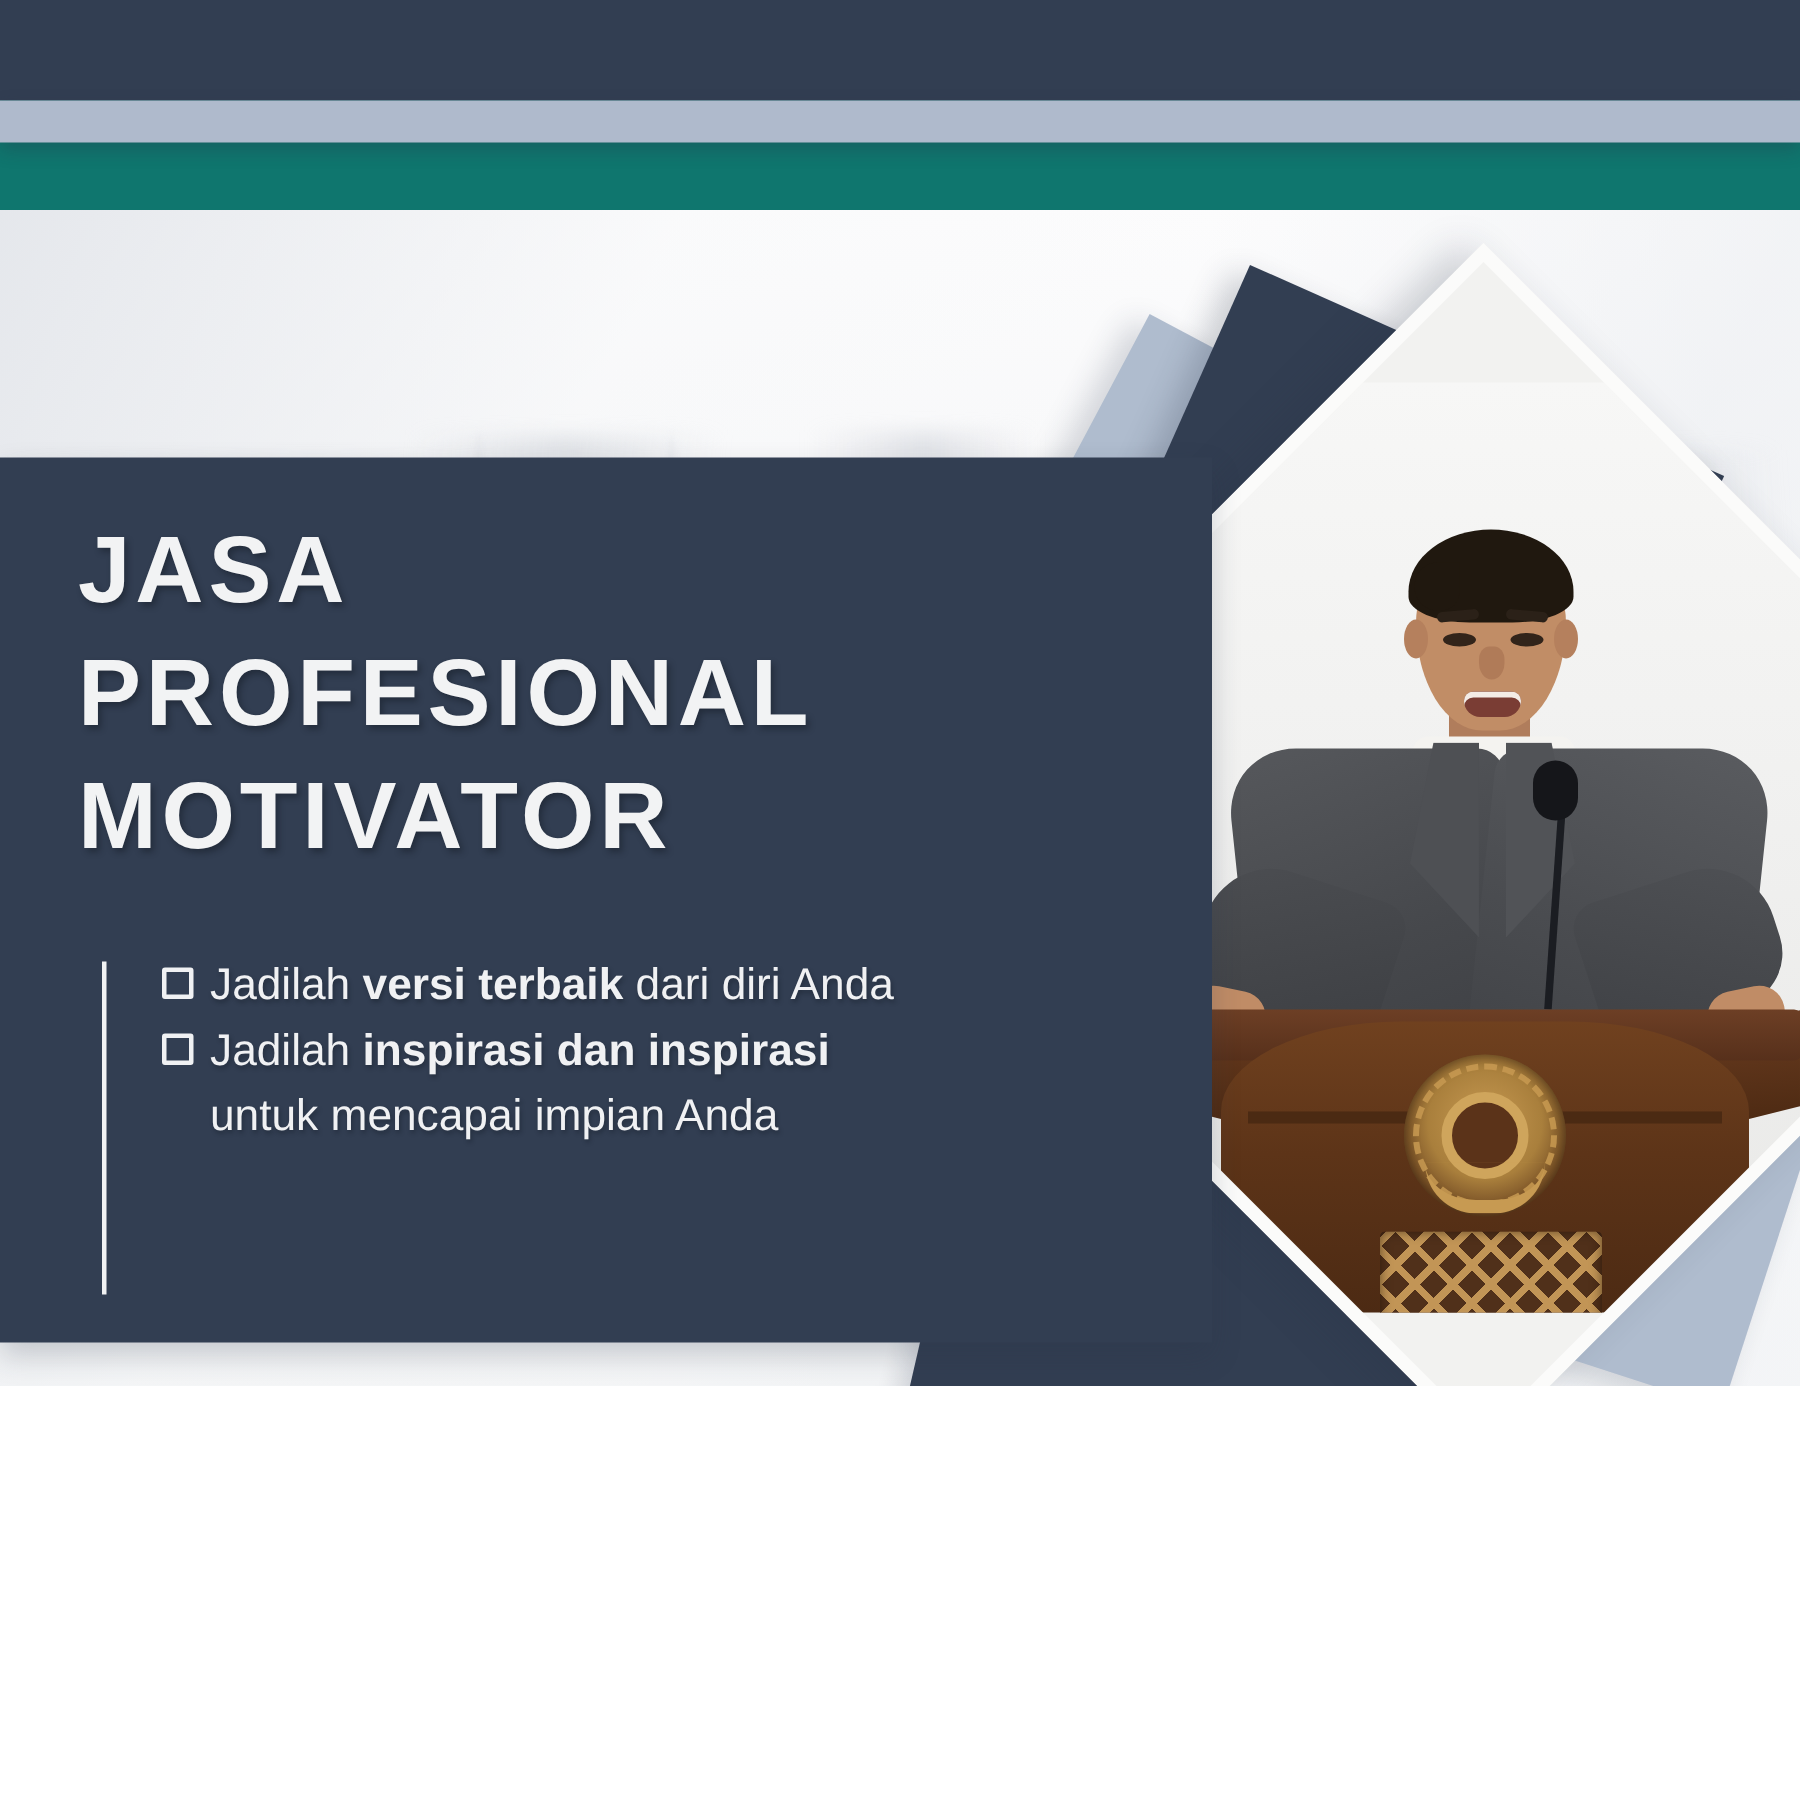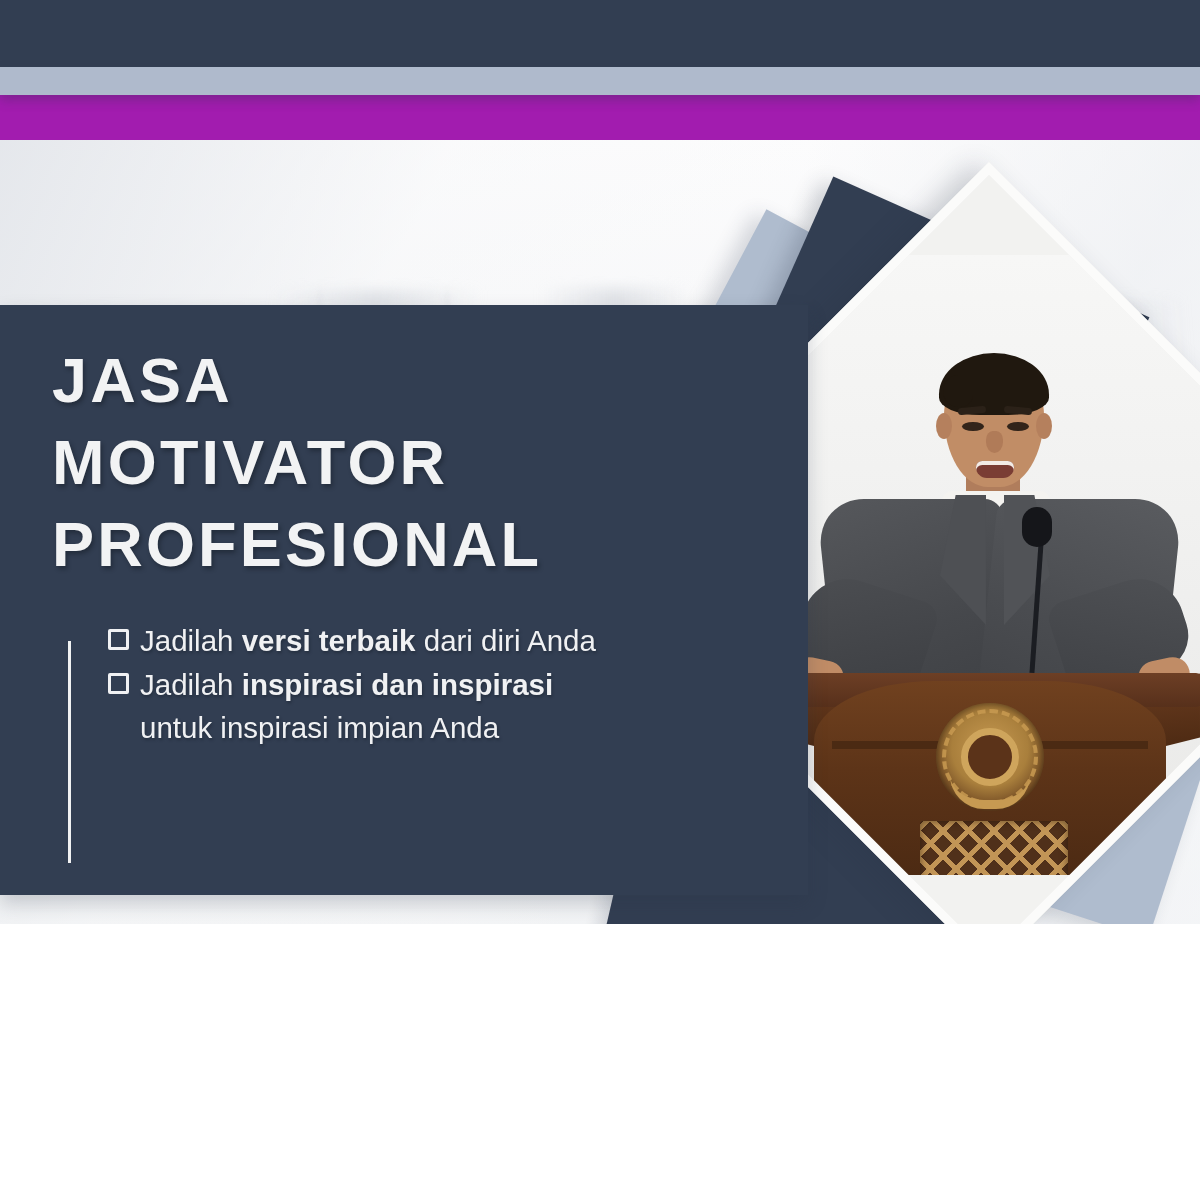--- a/index.html
+++ b/index.html
@@ -8,21 +8,21 @@
     font-family:"Liberation Sans", sans-serif;
     background:#ffffff;
     overflow:hidden;
     position:relative;
   }
 
   #poster {
     position:absolute; left:0; top:0;
     width:1200px; height:924px;
     overflow:hidden;
-    background:#a21caf;
+    background:#0f766e;
   }
 
   
   .top-navy-bar {
     position:absolute; left:0; top:0; width:1200px; height:67px;
     background:#323E52;
   }
   .top-blue-bar {
     position:absolute; left:0; top:67px; width:1200px; height:28px;
     background:#AFBACC;
@@ -267,21 +267,21 @@
     line-height:1.30;
     text-shadow:2px 3px 4px rgba(18,24,34,0.45);
   }
   .headline div { white-space:nowrap; }
 
   .bullet-rule {
     position:absolute; left:68px; top:641px; width:3px; height:222px;
     background:#f1f2f3;
   }
   .bullets {
-    position:absolute; left:108px; top:620px; width:500px;
+    position:absolute; left:108px; top:636px; width:500px;
     color:#f0f1f3;
     font-size:29.5px;
     line-height:1.44;
     text-shadow:1px 2px 3px rgba(18,24,34,0.40);
   }
   .bullet-item {
     display:flex; align-items:flex-start; gap:11px;
     margin-bottom:2px;
   }
   .bullet-box {
@@ -364,34 +364,34 @@
         <div class="podium-arc"></div>
         <div class="podium-lattice"></div>
       </div>
     </div>
   </div>
 
   <div class="content-panel"></div>
 
   <div class="headline">
     <div>JASA</div>
+    <div>PROFESIONAL</div>
     <div>MOTIVATOR</div>
-    <div>PROFESIONAL</div>
   </div>
 
   <div class="bullet-rule"></div>
 
   <div class="bullets">
     <div class="bullet-item">
       <span class="bullet-box"></span>
       <span class="bullet-text"><span>Jadilah </span><b>versi terbaik</b><span> dari diri Anda</span></span>
     </div>
     <div class="bullet-item">
       <span class="bullet-box"></span>
-      <span class="bullet-text"><span>Jadilah </span><b>inspirasi dan inspirasi</b><span> untuk inspirasi impian Anda</span></span>
+      <span class="bullet-text"><span>Jadilah </span><b>inspirasi dan inspirasi</b><span> untuk mencapai impian Anda</span></span>
     </div>
   </div>
 
   <div class="footer">
     
 
     
   </div>
 
 </div>

